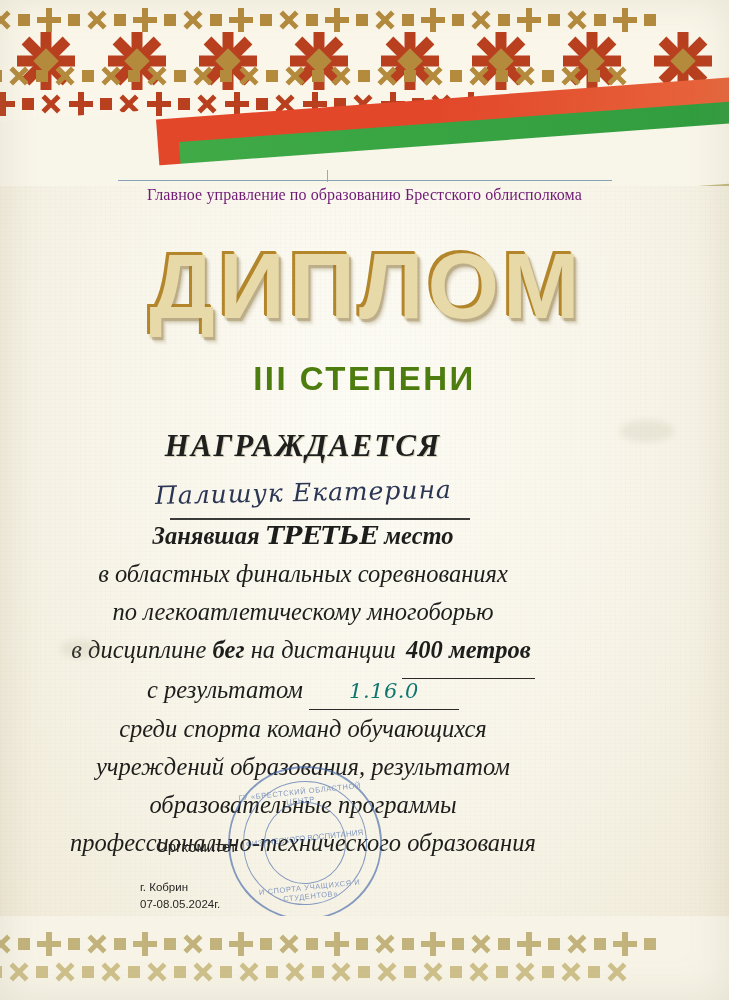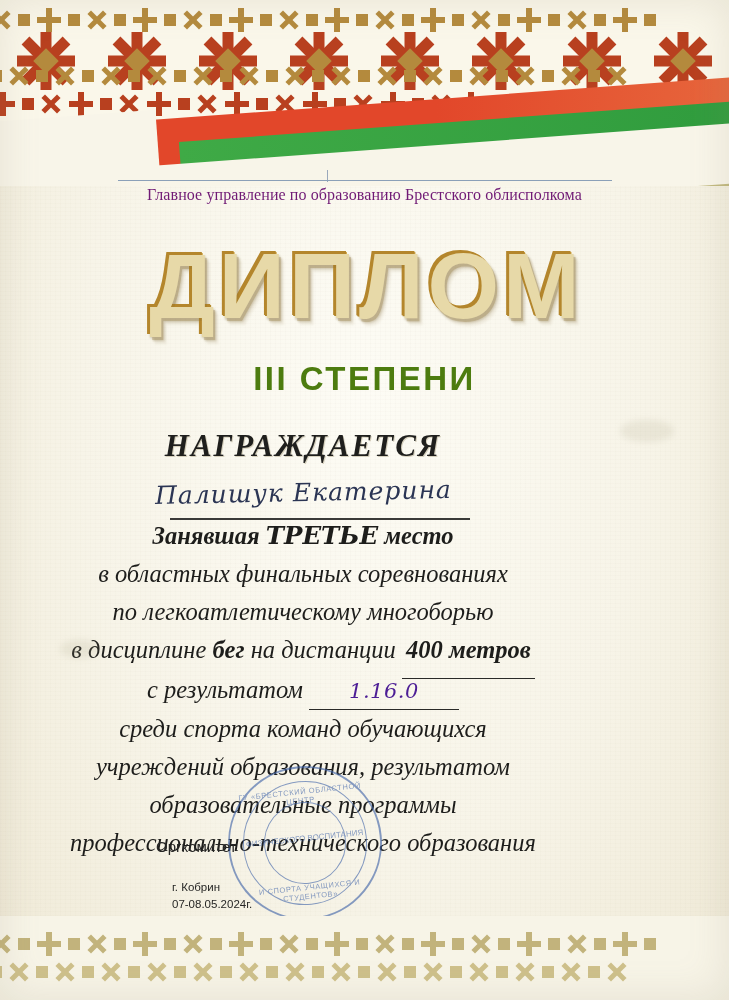--- a/index.html
+++ b/index.html
@@ -298,21 +298,21 @@
     font-weight: bold;
     font-family: "DejaVu Serif", serif;
   }
   .ul {
     border-bottom: 1.4px solid #2a2a28;
     padding: 0 4px 15px 4px;
   }
   .hand-ink {
     font-family: "DejaVu Serif", serif;
     font-style: italic;
-    color: #4c1d95;
+    color: #0f766e;
     font-size: 21px;
     letter-spacing: .5px;
   }
   .result-row {
     margin-top: 2px;
   }
   .result-blank {
     display: inline-block;
     min-width: 150px;
     border-bottom: 1.4px solid #2a2a28;
@@ -331,21 +331,20 @@
     font-size: 15px;
     color: #262625;
     padding-left: 16px;
   }
   .city {
     margin-top: 24px;
     font-family: "Liberation Sans", sans-serif;
     font-size: 11.5px;
     color: #262625;
     line-height: 1.45;
-    margin-left: 32px;
   }
 
   
   .stamp {
     position: absolute;
     left: 228px;
     top: 766px;
     width: 150px;
     height: 150px;
     border-radius: 50%;

